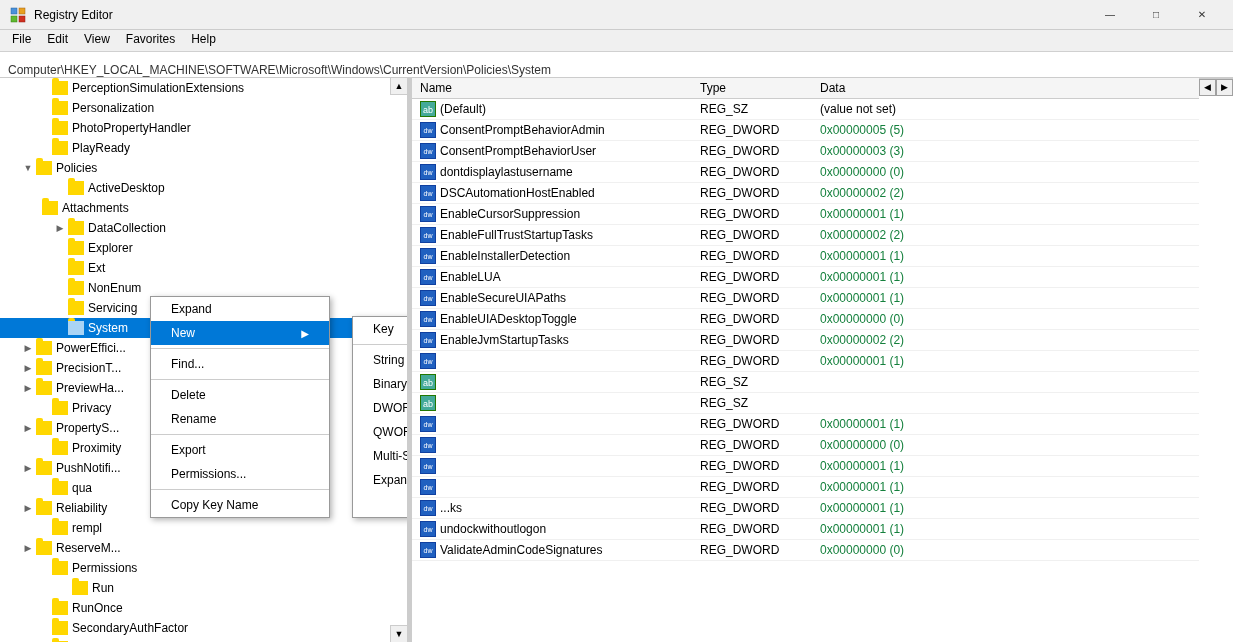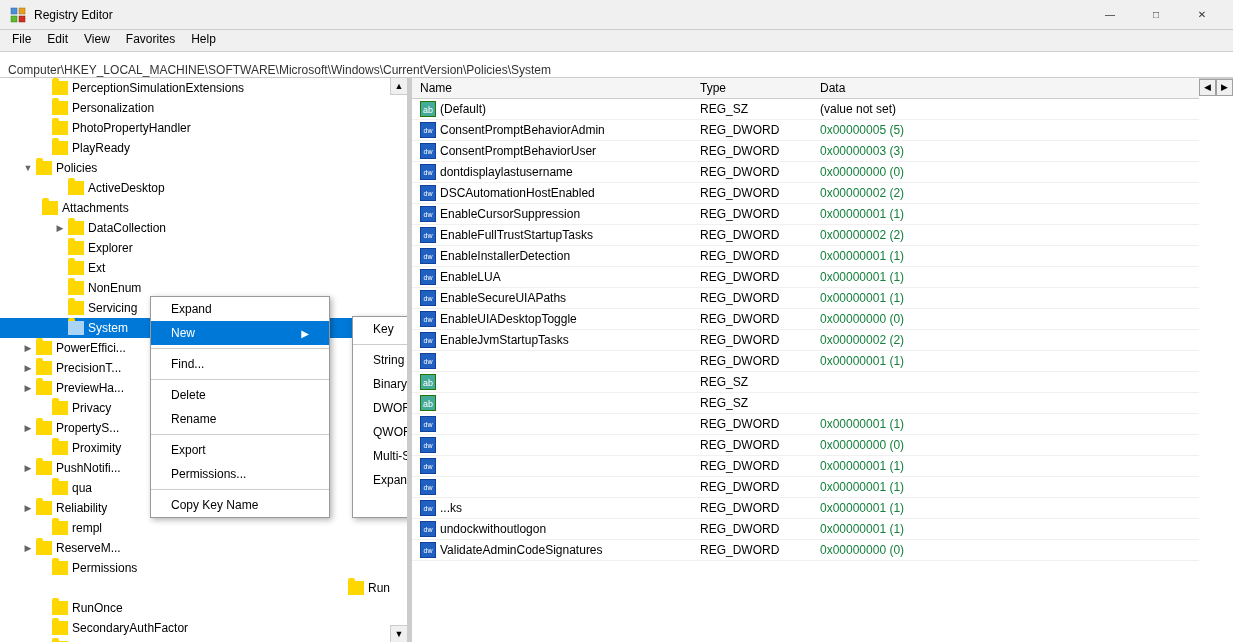--- a/index.html
+++ b/index.html
@@ -391,21 +391,21 @@
         <div class="folder-icon"></div>
         <span>ReserveM...</span>
       </div>
 
       <div class="tree-item" style="padding-left: 36px;">
         <div class="expand-btn"></div>
         <div class="folder-icon"></div>
         <span>Permissions</span>
       </div>
 
-      <div class="tree-item" style="padding-left: 56px; justify-content: flex-end;">
+      <div class="tree-item" style="padding-left: 56px;">
         <div class="expand-btn"></div>
         <div class="folder-icon"></div>
         <span>Run</span>
       </div>
 
       <div class="tree-item" style="padding-left: 36px;">
         <div class="expand-btn"></div>
         <div class="folder-icon"></div>
         <span>RunOnce</span>
       </div>

